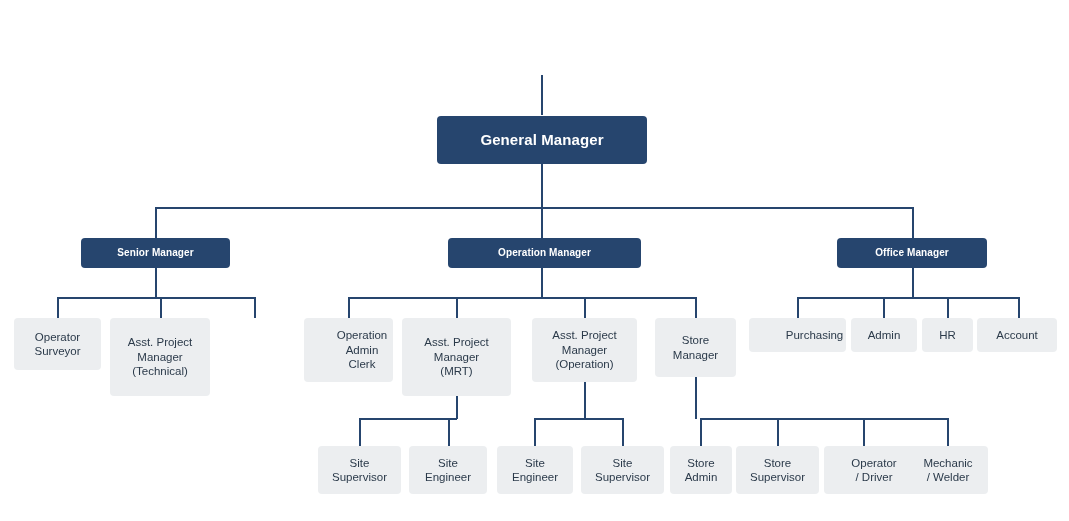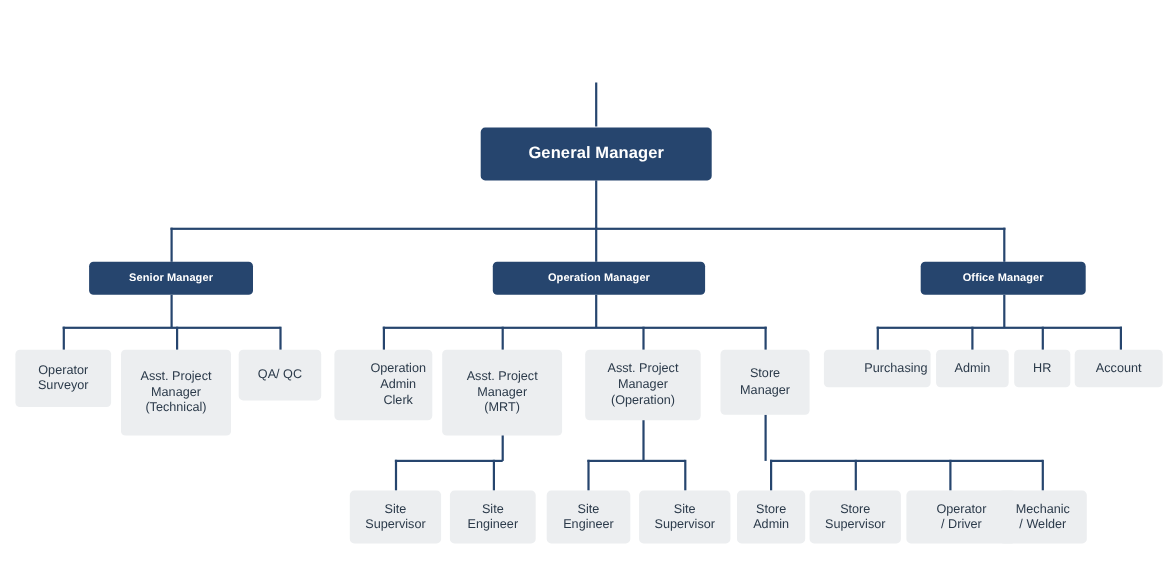--- a/index.html
+++ b/index.html
@@ -112,21 +112,20 @@
 
   <div class="node dark small" style="left:448px; top:238px; width:193px; height:30px;">Operation Manager</div>
 
   <div class="node light" style="left:14px; top:318px; width:87px; height:52px;">Operator
 Surveyor</div>
 
   <div class="node light" style="left:110px; top:318px; width:100px; height:78px;">Asst. Project
 Manager
 (Technical)</div>
 
-  <div class="node light" style="left:217px; top:318px; width:75px; height:46px;">QA/ QC</div>
 
   <div class="node light" style="left:304px; top:318px; width:89px; height:64px;padding-left:31px;">Operation
 Admin
 Clerk</div>
 
   <div class="node light" style="left:402px; top:318px; width:109px; height:78px;">Asst. Project
 Manager
 (MRT)</div>
 
   <div class="node light" style="left:532px; top:318px; width:105px; height:64px;">Asst. Project

